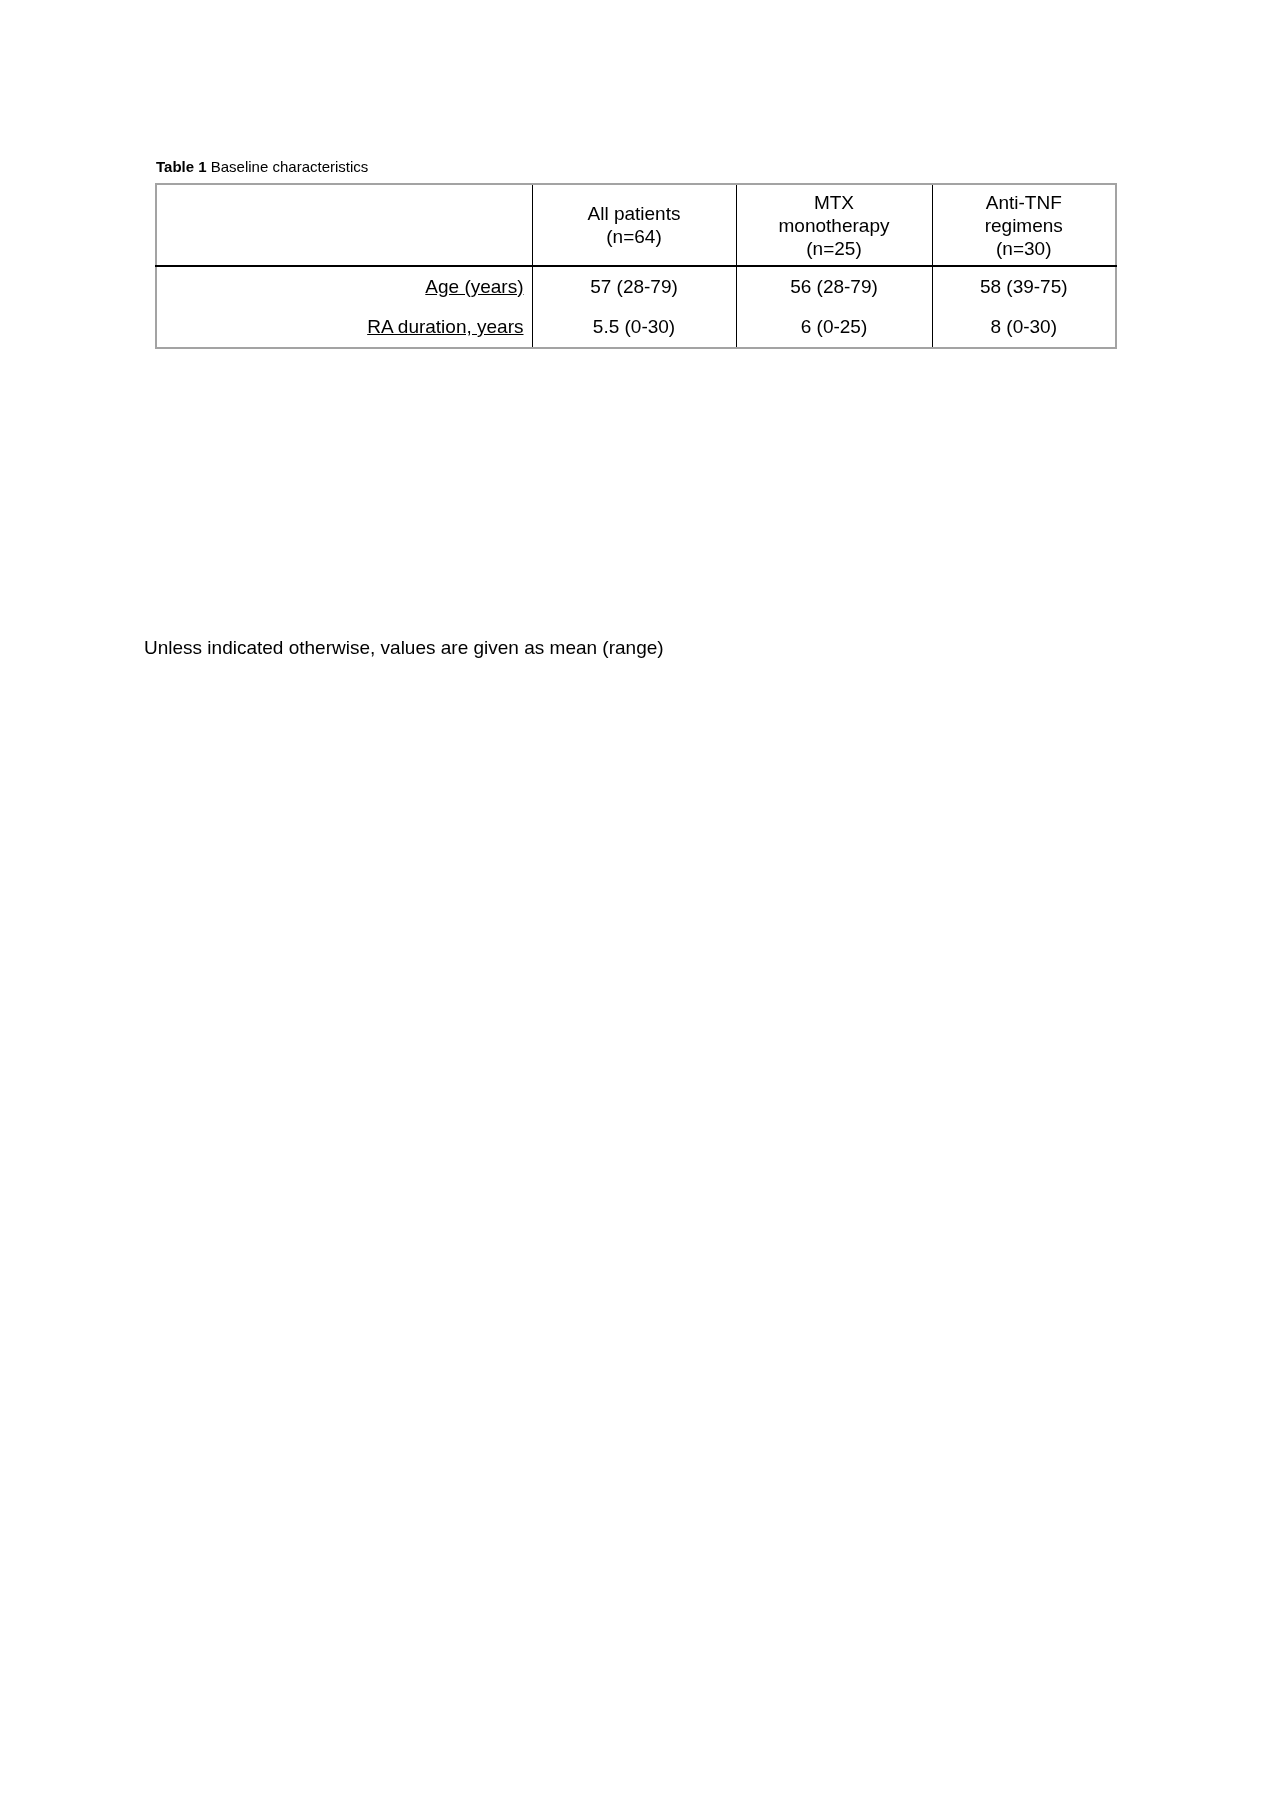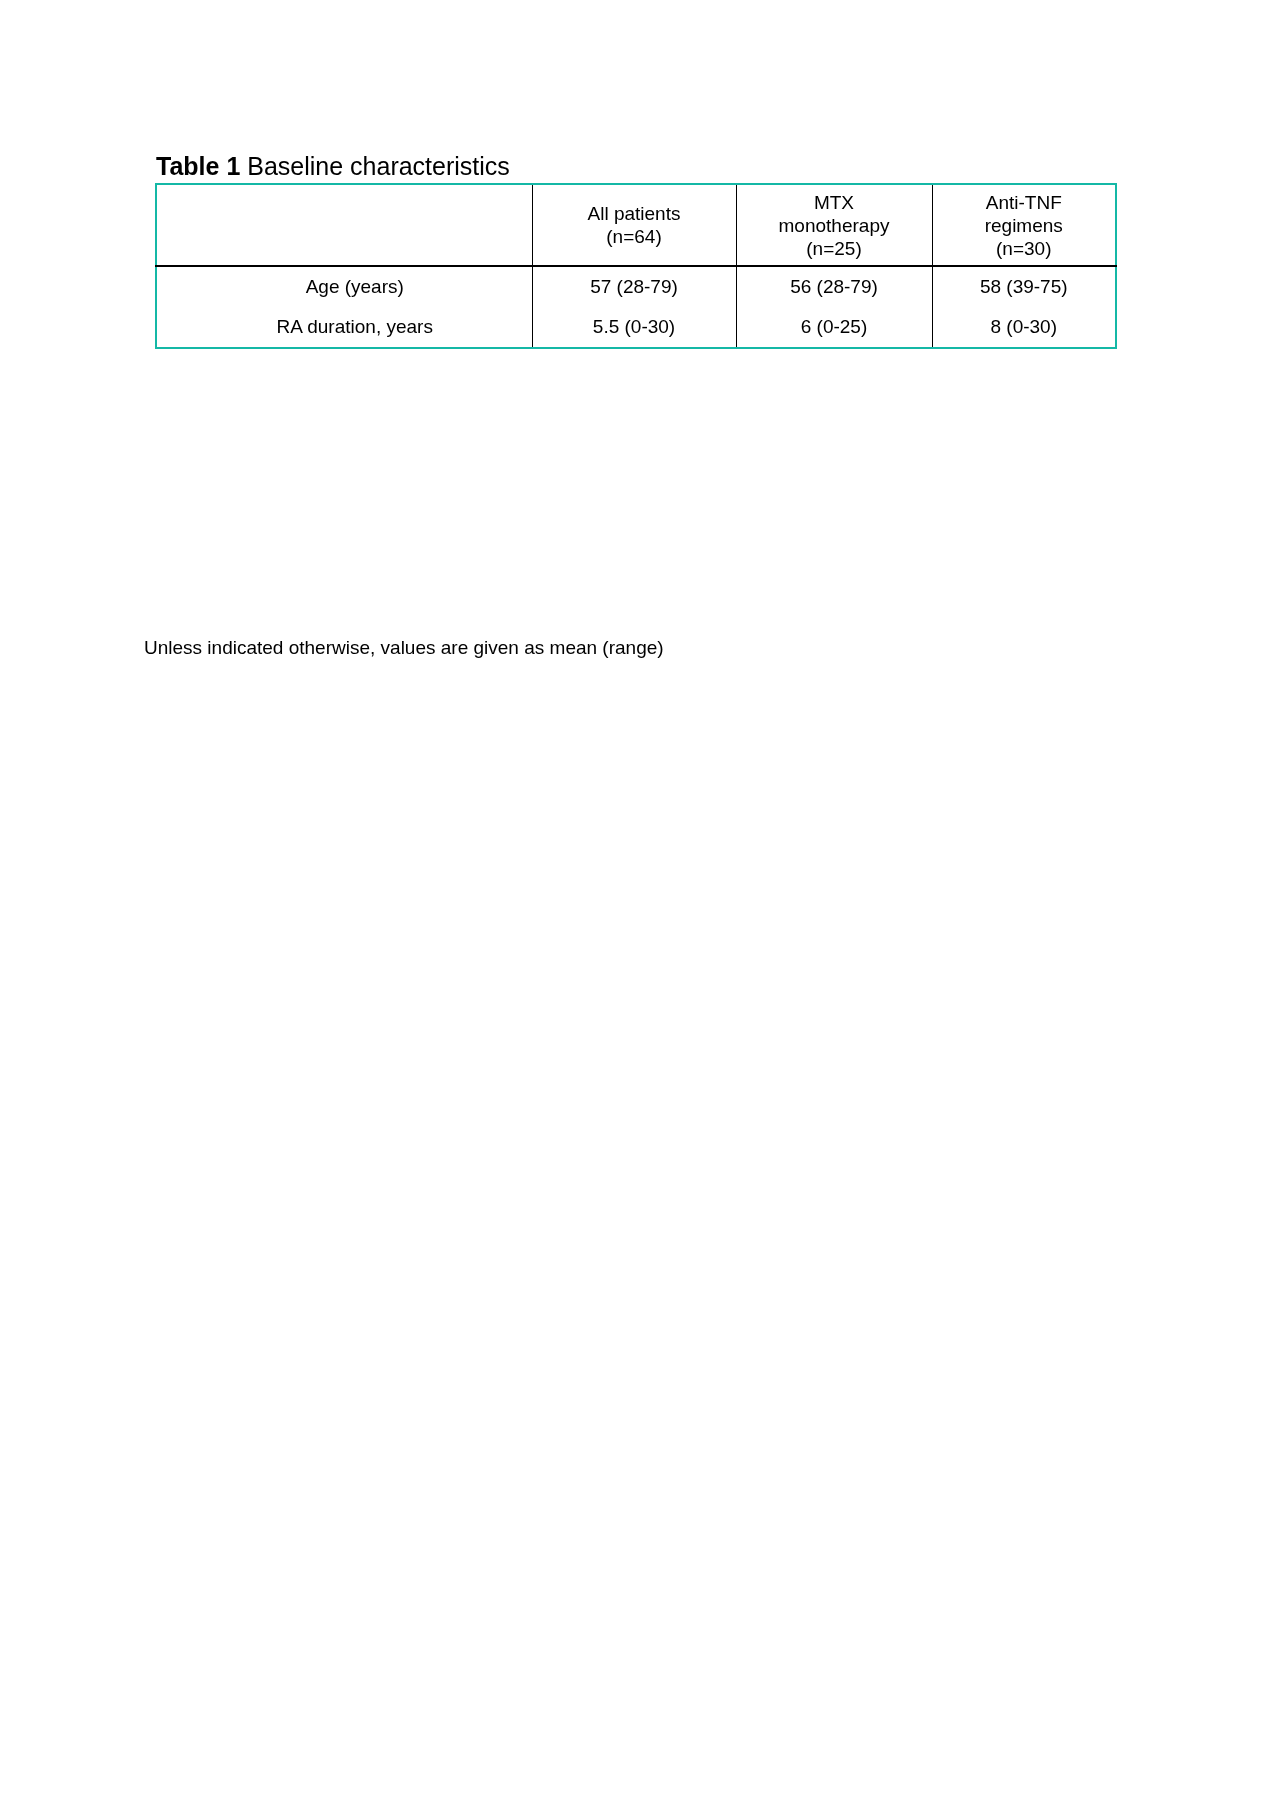--- a/index.html
+++ b/index.html
@@ -11,34 +11,34 @@
     position: relative;
     width: 1280px;
     height: 1813px;
     font-family: "Liberation Sans", sans-serif;
     color: #000000;
   }
   .caption {
     position: absolute;
     left: 156px;
     top: 155px;
-    font-size: 25px;
+    font-size: 15px;
     line-height: 23px;
     white-space: nowrap;
   }
   .caption .cap-label {
     font-weight: bold;
   }
   .tbl {
     position: absolute;
     left: 155px;
     top: 183px;
     border-collapse: collapse;
     table-layout: fixed;
-    border: 2px solid #14b8a6;
+    border: 2px solid #a3a3a3;
   }
   .tbl th, .tbl td {
     padding: 0;
     font-size: 19px;
     font-weight: normal;
     overflow: hidden;
   }
   .tbl th:not(:first-child),
   .tbl td:not(:first-child) {
     border-left: 1.5px solid #000000;
@@ -49,24 +49,25 @@
     text-align: center;
     vertical-align: middle;
     line-height: 23px;
     white-space: pre-line;
   }
   .tbl tbody td {
     vertical-align: top;
     line-height: 40px;
   }
   .tbl tbody td.label-cell {
-    text-align: center;
+    text-align: right;
     padding-left: 29px;
     padding-right: 8px;
     white-space: pre-line;
+    text-decoration: underline;
   }
   .tbl tbody td.val-cell {
     text-align: center;
   }
   .tbl tbody tr.last-row td {
     padding-bottom: 6px;
   }
   .footnote {
     position: absolute;
     left: 144px;

